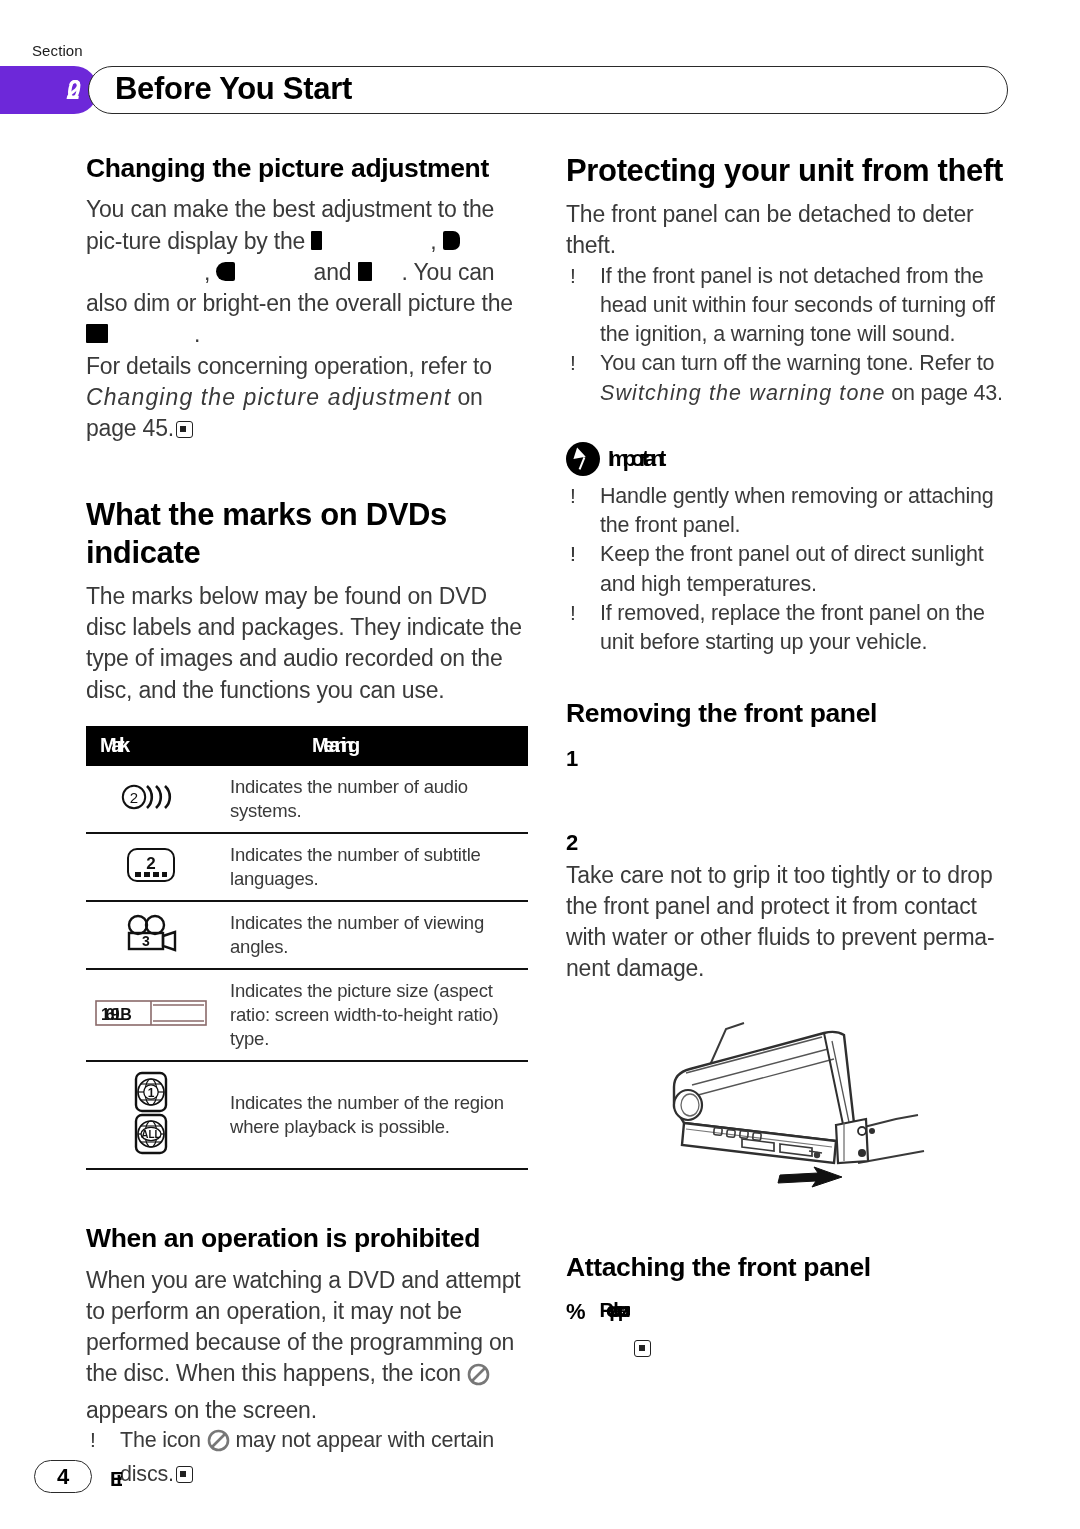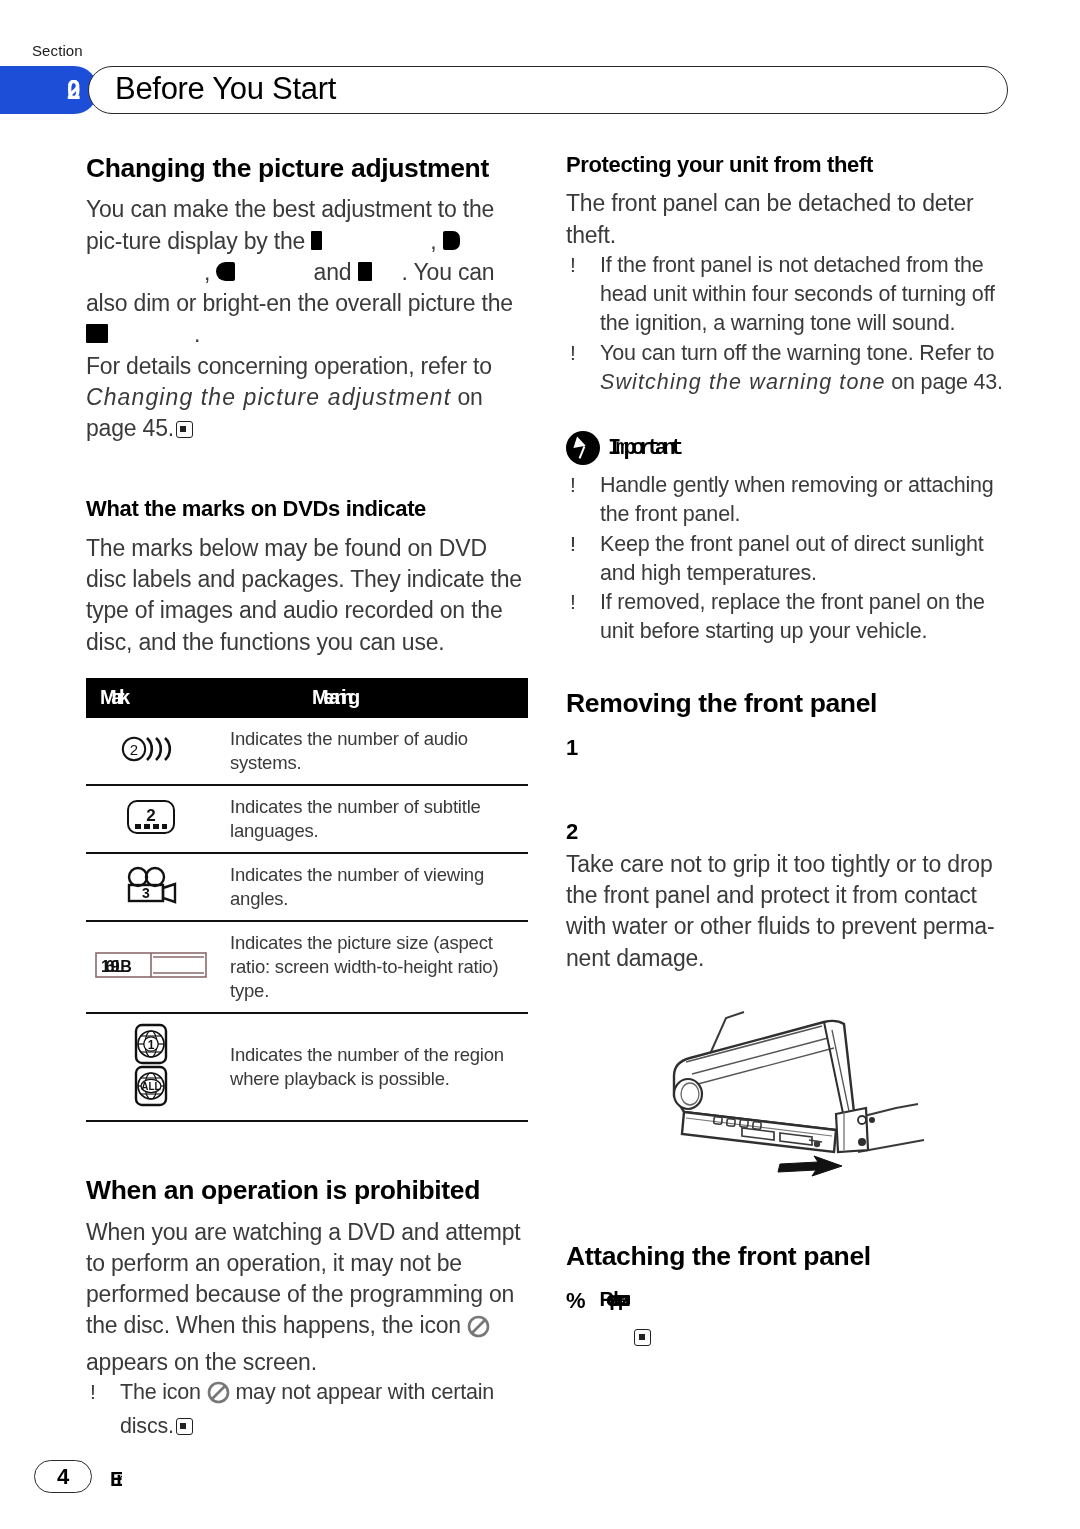--- a/index.html
+++ b/index.html
@@ -28,29 +28,30 @@
     color: #1a1a1a;
     letter-spacing: .1px;
   }
 
   .section-tab {
     position: absolute;
     left: 0px;
     top: 66px;
     width: 98px;
     height: 48px;
-    background: #1d4ed8;
+    background: #6d28d9;
     border-radius: 0 26px 26px 0;
     color: #ffffff;
     font-weight: bold;
     font-size: 27px;
     display: flex;
     align-items: center;
     justify-content: flex-end;
     padding-right: 31px;
+    font-style: italic;
   }
   
   .section-tab .glyph {
     display: inline-block;
     letter-spacing: -15px;
     transform: scaleX(.9);
     white-space: nowrap;
   }
 
   .title-pill {
@@ -62,21 +63,21 @@
     border: 1.6px solid #2a2a2a;
     border-radius: 26px;
     background: #fff;
   }
 
   .chapter-title {
     position: absolute;
     left: 115px;
     top: 71px;
     font-size: 31px;
-    font-weight: normal;
+    font-weight: bold;
     color: #000;
     letter-spacing: -.3px;
   }
 
   
   .col {
     position: absolute;
     top: 152px;
     width: 442px;
   }
@@ -85,21 +86,21 @@
 
   h2.head {
     font-size: 26.5px;
     font-weight: bold;
     color: #000;
     letter-spacing: -.35px;
     line-height: 1.22;
     margin-bottom: 10px;
   }
   h2.head.big {
-    font-size: 22px;
+    font-size: 31px;
     line-height: 1.2;
   }
   h2.mt { margin-top: 40px; }
   h2.mt-lg { margin-top: 52px; }
 
   p.body {
     font-size: 23px;
     line-height: 1.36;
     color: #3a3a3a;
     letter-spacing: -.2px;
@@ -165,21 +166,20 @@
     font-size: 21px;
   }
 
   
   .important {
     margin-top: 34px;
     margin-bottom: 6px;
     display: flex;
     align-items: center;
     gap: 8px;
-    font-family: Liberation Mono, monospace;
   }
   .pin-icon {
     width: 34px;
     height: 34px;
     border-radius: 50%;
     background: #000;
     position: relative;
     flex: 0 0 auto;
   }
   .pin-icon::before {

